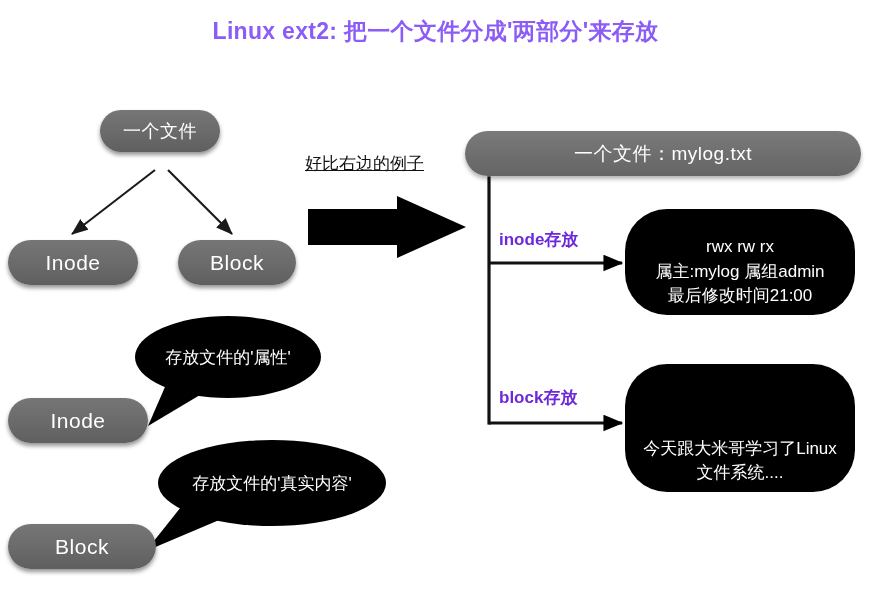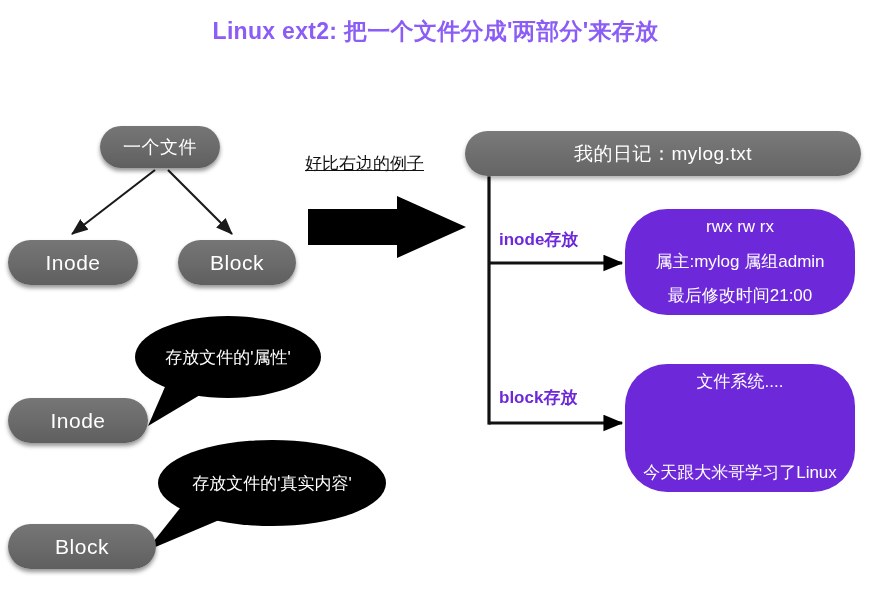--- a/index.html
+++ b/index.html
@@ -63,27 +63,27 @@
     justify-content: center;
     font-size: 19px;
     letter-spacing: 0.5px;
     box-shadow: 0 3px 4px rgba(0,0,0,0.30);
     white-space: nowrap;
   }
 
   
   .black-box {
     position: absolute;
-    background: #6d28d9;
+    background: #000000;
     border-radius: 42px;
     color: #ffffff;
     display: flex;
     flex-direction: column;
     align-items: center;
-    justify-content: space-between;
+    justify-content: flex-end;
     text-align: center;
     line-height: 1.45;
     font-size: 17px;
     box-sizing: border-box;
     padding: 6px 14px;
   }
   .black-box .ln { white-space: nowrap; }
 
   
   .bubble {
@@ -176,21 +176,21 @@
     <g>
 
       <path d="M489,178 L489,423" stroke="#111111" stroke-width="3.2" fill="none" stroke-linecap="square"></path>
 
       <line x1="489" y1="263" x2="622" y2="263" stroke="#111111" stroke-width="3.2" marker-end="url(#ah-thick)"></line>
 
       <line x1="489" y1="423" x2="622" y2="423" stroke="#111111" stroke-width="3.2" marker-end="url(#ah-thick)"></line>
     </g>
   </svg>
 
-  <div class="pill cn" style="left:100px; top:126px; width:120px; height:42px;">
+  <div class="pill cn" style="left:100px; top:110px; width:120px; height:42px;">
     <span>一个文件</span>
   </div>
 
   <div class="pill" style="left:8px; top:240px; width:130px; height:45px;">
     <span>Inode</span>
   </div>
 
   <div class="pill" style="left:178px; top:240px; width:118px; height:45px;">
     <span>Block</span>
   </div>
@@ -207,32 +207,32 @@
 
   <div class="bubble" style="left:158px; top:440px; width:228px; height:86px;">
     <span>存放文件的'真实内容'</span>
   </div>
 
   <div class="pill" style="left:8px; top:524px; width:148px; height:45px;">
     <span>Block</span>
   </div>
 
   <div class="header-bar">
-    <span>我的日记：mylog.txt</span>
+    <span>一个文件：mylog.txt</span>
   </div>
 
   <div class="conn-label" style="left:499px; top:228px;">inode存放</div>
 
   <div class="black-box" style="left:625px; top:209px; width:230px; height:106px;">
     <div class="ln">rwx rw rx</div>
     <div class="ln">属主:mylog 属组admin</div>
     <div class="ln">最后修改时间21:00</div>
   </div>
 
   <div class="conn-label" style="left:499px; top:386px;">block存放</div>
 
   <div class="black-box" style="left:625px; top:364px; width:230px; height:128px;">
+    <div class="ln">今天跟大米哥学习了Linux</div>
     <div class="ln">文件系统....</div>
-    <div class="ln">今天跟大米哥学习了Linux</div>
   </div>
 
 
 </div>
 
 </body></html>

